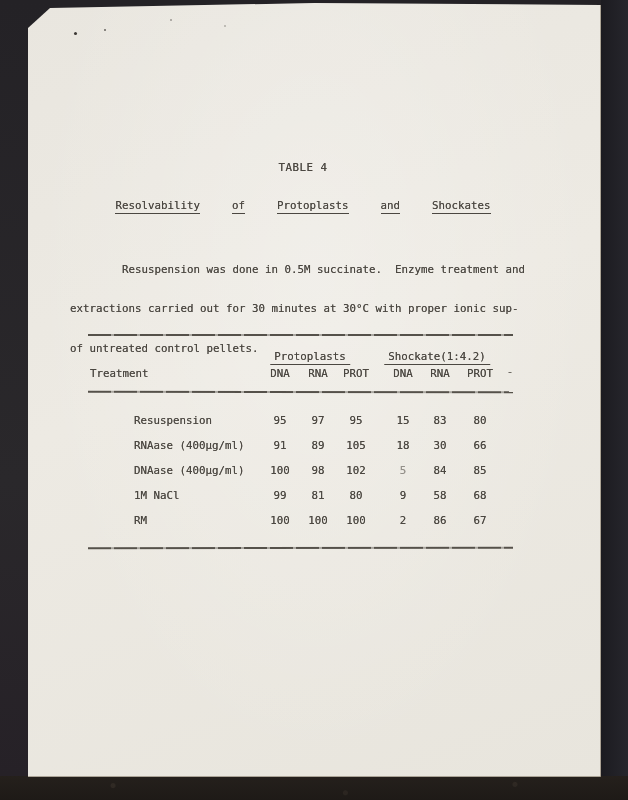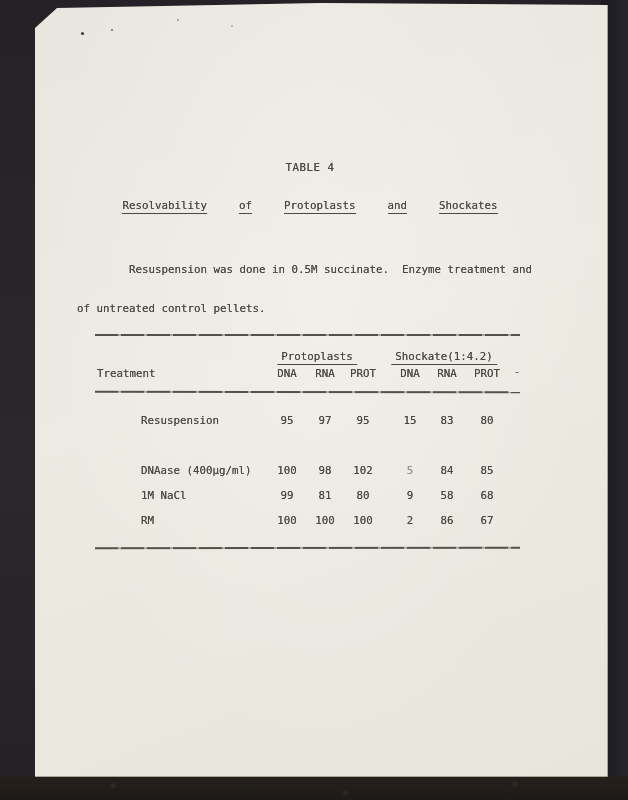--- a/index.html
+++ b/index.html
@@ -19,21 +19,21 @@
     background:linear-gradient(180deg,#242226 0%, #2a282b 60%, #262127 97%);}
   .bg-bottom{position:absolute;left:0;top:776px;width:628px;height:24px;
     background:
       radial-gradient(circle at 18% 40%, rgba(110,95,80,.18) 0 2px, transparent 3px),
       radial-gradient(circle at 55% 70%, rgba(110,95,80,.14) 0 2px, transparent 3px),
       radial-gradient(circle at 82% 35%, rgba(110,95,80,.16) 0 2px, transparent 3px),
       linear-gradient(180deg,#25201c,#1e1a17);}
   .bg-right{position:absolute;left:601px;top:0;width:27px;height:800px;
     background:linear-gradient(90deg,#1c1b20,#26262c);}
   .paper{
-    position:absolute;left:35px;top:0;width:573px;height:777px;
+    position:absolute;left:28px;top:0;width:573px;height:777px;
     background:
       radial-gradient(ellipse at 50% 35%, rgba(255,255,255,.25), transparent 70%),
       linear-gradient(160deg,#e9e6df 0%, #edeae3 45%, #e8e5dd 100%);
     clip-path:polygon(0 28px, 22px 8px, 50% 3px, 100% 5px, 100% 100%, 0 100%);
     color:var(--ink);
     font-size:10.8px;
     line-height:13.3px;
     padding-left:36px;
   }
   .paper-edge-r{position:absolute;right:0;top:0;width:1px;height:100%;background:rgba(120,108,88,.55);}
@@ -91,20 +91,21 @@
     <span class="speck s4"></span>
 
     <div class="centered-col doc-title typed">TABLE 4</div>
 
     <div class="centered-col doc-heading typed">
       <span class="w">Resolvability</span><span class="w">of</span><span class="w">Protoplasts</span><span class="w">and</span><span class="w">Shockates</span>
     </div>
 
     <div class="intro typed">
       <div>        Resuspension was done in 0.5M succinate.  Enzyme treatment and</div>
+      <div>extractions carried out for 30 minutes at 30°C with proper ionic sup-</div>
       <div>of untreated control pellets.</div>
     </div>
 
     <div class="rule r1"></div>
 
     <div class="grp g1 typed">Protoplasts</div>
     <div class="grp g2 typed">Shockate(1:4.2)</div>
 
     <div class="subhead">
       <span class="th-treatment typed">Treatment</span>
@@ -120,20 +121,29 @@
     <div class="rule r2"></div>
 
     <div class="trow row0">
       <span class="lbl typed">Resuspension</span>
       <span class="col c0 typed">95</span>
       <span class="col c1 typed">97</span>
       <span class="col c2 typed">95</span>
       <span class="col c3 typed">15</span>
       <span class="col c4 typed">83</span>
       <span class="col c5 typed">80</span>
+    </div>
+    <div class="trow row1">
+      <span class="lbl typed">RNAase (400μg/ml)</span>
+      <span class="col c0 typed">91</span>
+      <span class="col c1 typed">89</span>
+      <span class="col c2 typed">105</span>
+      <span class="col c3 typed">18</span>
+      <span class="col c4 typed">30</span>
+      <span class="col c5 typed">66</span>
     </div>
     <div class="trow row2">
       <span class="lbl typed">DNAase (400μg/ml)</span>
       <span class="col c0 typed">100</span>
       <span class="col c1 typed">98</span>
       <span class="col c2 typed">102</span>
       <span class="col c3 typed">5</span>
       <span class="col c4 typed">84</span>
       <span class="col c5 typed">85</span>
     </div>

